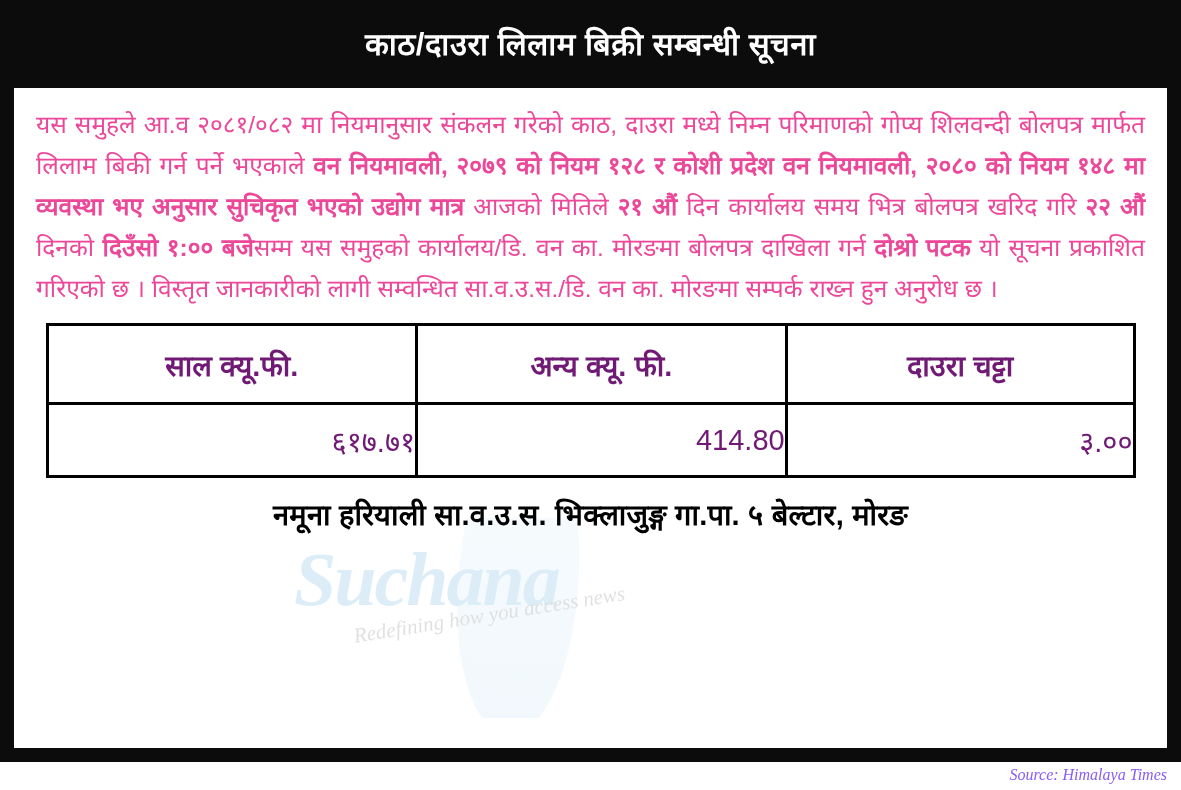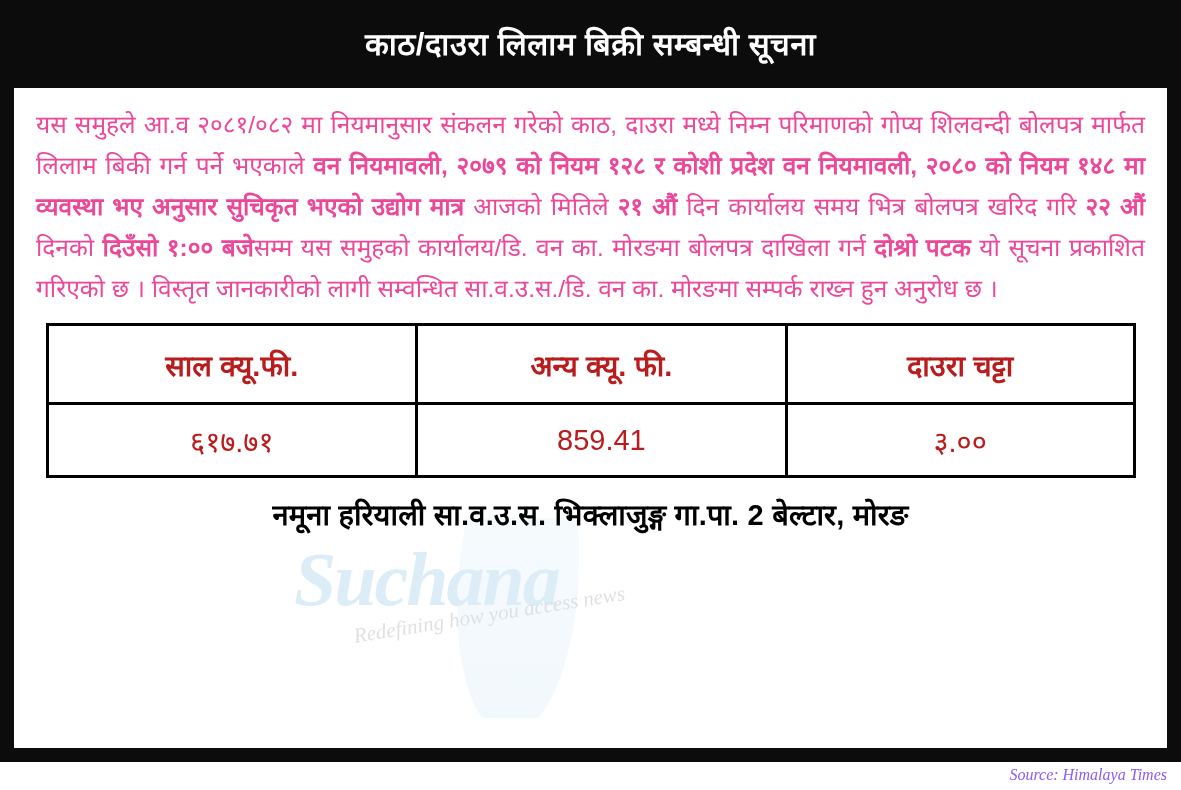--- a/index.html
+++ b/index.html
@@ -134,34 +134,35 @@
     z-index: 2;
     margin: 14px auto 0 auto;
     width: 1090px;
     border-collapse: collapse;
     background: transparent;
   }
   table.auction-table th,
   table.auction-table td {
     border: 3px solid #000000;
     text-align: center;
-    color: #b91c1c;
+    color: #701a75;
     font-family: "Liberation Sans", sans-serif;
   }
   table.auction-table th {
     font-size: 29px;
     font-weight: bold;
     height: 76px;
     padding: 0;
   }
   table.auction-table td {
     font-size: 29px;
     font-weight: normal;
     height: 70px;
     padding: 0;
+    text-align: right;
   }
   .col-a { width: 34%; }
   .col-b { width: 34%; }
   .col-c { width: 32%; margin-left: 47px; }
 
   .footer-line {
     position: relative;
     z-index: 2;
     text-align: center;
     font-size: 29px;
@@ -205,26 +206,26 @@
         <thead>
           <tr>
             <th class="col-a">साल क्यू.फी.</th>
             <th class="col-b">अन्य क्यू. फी.</th>
             <th class="col-c">दाउरा चट्टा</th>
           </tr>
         </thead>
         <tbody>
           <tr>
             <td>६१७.७१</td>
-            <td>859.41</td>
+            <td>414.80</td>
             <td>३.००</td>
           </tr>
         </tbody>
       </table>
 
-      <div class="footer-line">नमूना हरियाली सा.व.उ.स. भिक्लाजुङ्ग गा.पा. 2 बेल्टार, मोरङ</div>
+      <div class="footer-line">नमूना हरियाली सा.व.उ.स. भिक्लाजुङ्ग गा.पा. ५ बेल्टार, मोरङ</div>
 
     </div>
   </div>
 
   <div class="source">Source: Himalaya Times</div>
 
 </div>
 
 </body></html>

